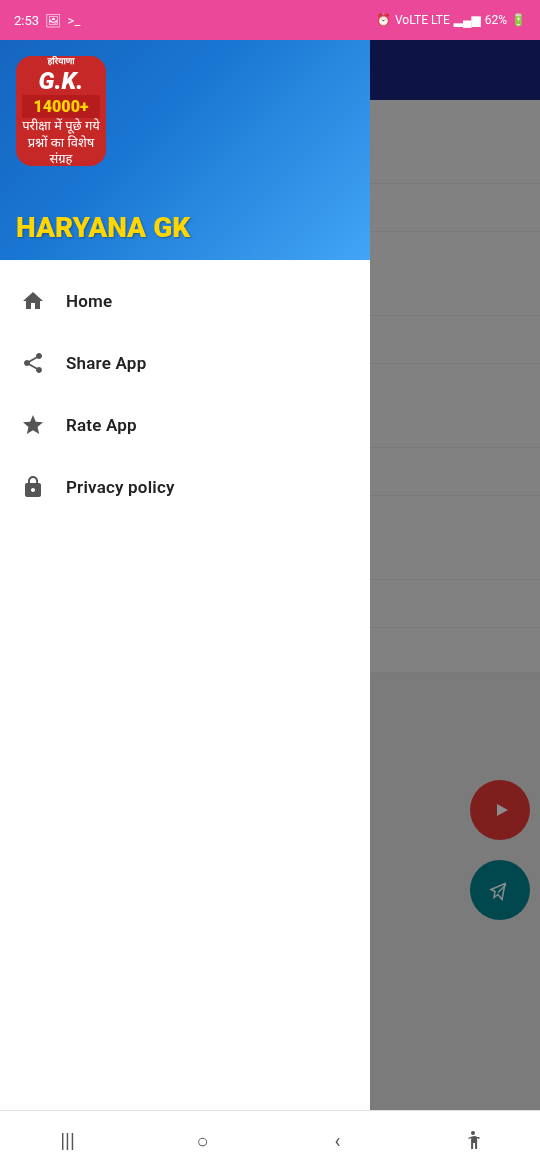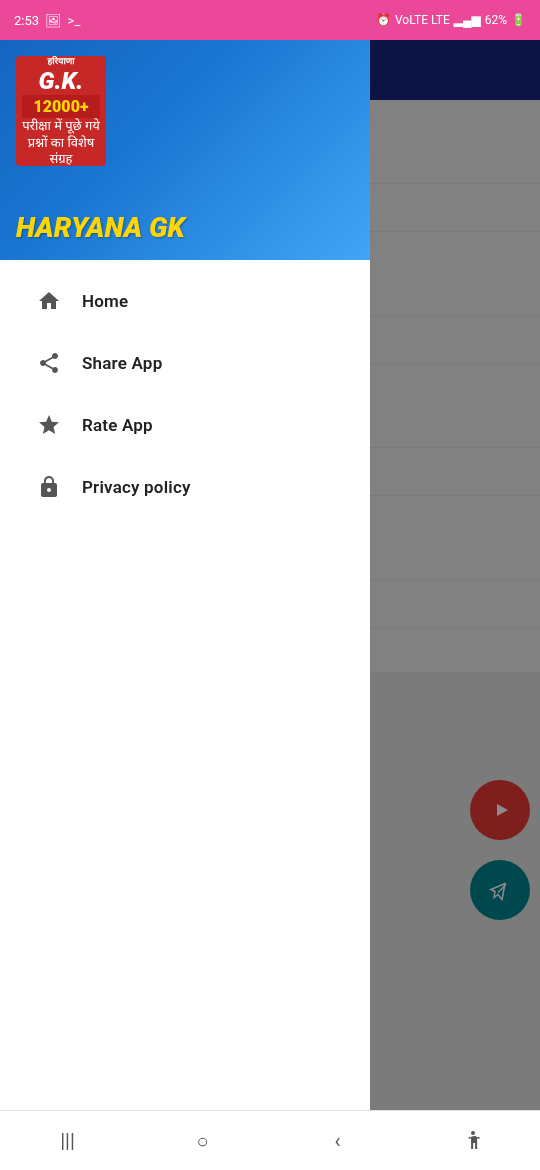--- a/index.html
+++ b/index.html
@@ -106,21 +106,21 @@
       padding: 16px;
     }
 
     .drawer-header-logo {
       position: absolute;
       top: 16px;
       left: 16px;
       width: 90px;
       height: 110px;
       background: #c62828;
-      border-radius: 4px;
+      border-radius: 16px;
       overflow: hidden;
       display: flex;
       flex-direction: column;
       align-items: center;
       justify-content: center;
       padding: 6px;
     }
 
     .logo-haryana {
       font-size: 9px;
@@ -155,21 +155,20 @@
       line-height: 1.3;
     }
 
     .drawer-app-title {
       margin-top: 10px;
     }
 
     .drawer-app-title .title-main {
       font-size: 28px;
       font-weight: 900;
-      font-style: italic;
       color: #ffd600;
       text-shadow: 1px 1px 2px rgba(0,0,0,0.3);
       line-height: 1.1;
     }
 
     .drawer-app-title .title-sub {
       font-size: 26px;
       font-weight: 900;
       font-style: italic;
       color: #fff;
@@ -179,21 +178,21 @@
     
     .drawer-menu {
       flex: 1;
       padding: 10px 0;
       background: #fff;
     }
 
     .drawer-menu-item {
       display: flex;
       align-items: center;
-      padding: 18px 36px;
+      padding: 18px 20px;
       cursor: pointer;
       gap: 20px;
     }
 
     .menu-icon {
       width: 26px;
       height: 26px;
       display: flex;
       align-items: center;
       justify-content: center;
@@ -334,21 +333,21 @@
   </div>
 
   <div class="scrim"></div>
 
   <div class="drawer">
 
     <div class="drawer-header">
       <div class="drawer-header-logo">
         <div class="logo-haryana">हरियाणा</div>
         <div class="logo-gk">G.K.</div>
-        <div class="logo-number">12000+</div>
+        <div class="logo-number">14000+</div>
         <div class="logo-subtext">परीक्षा में पूछे गये<br>प्रश्नों का विशेष संग्रह</div>
       </div>
       <div class="drawer-app-title">
         <div class="title-main">HARYANA GK</div>
       </div>
     </div>
 
     <div class="drawer-menu">
 
       <div class="drawer-menu-item">

